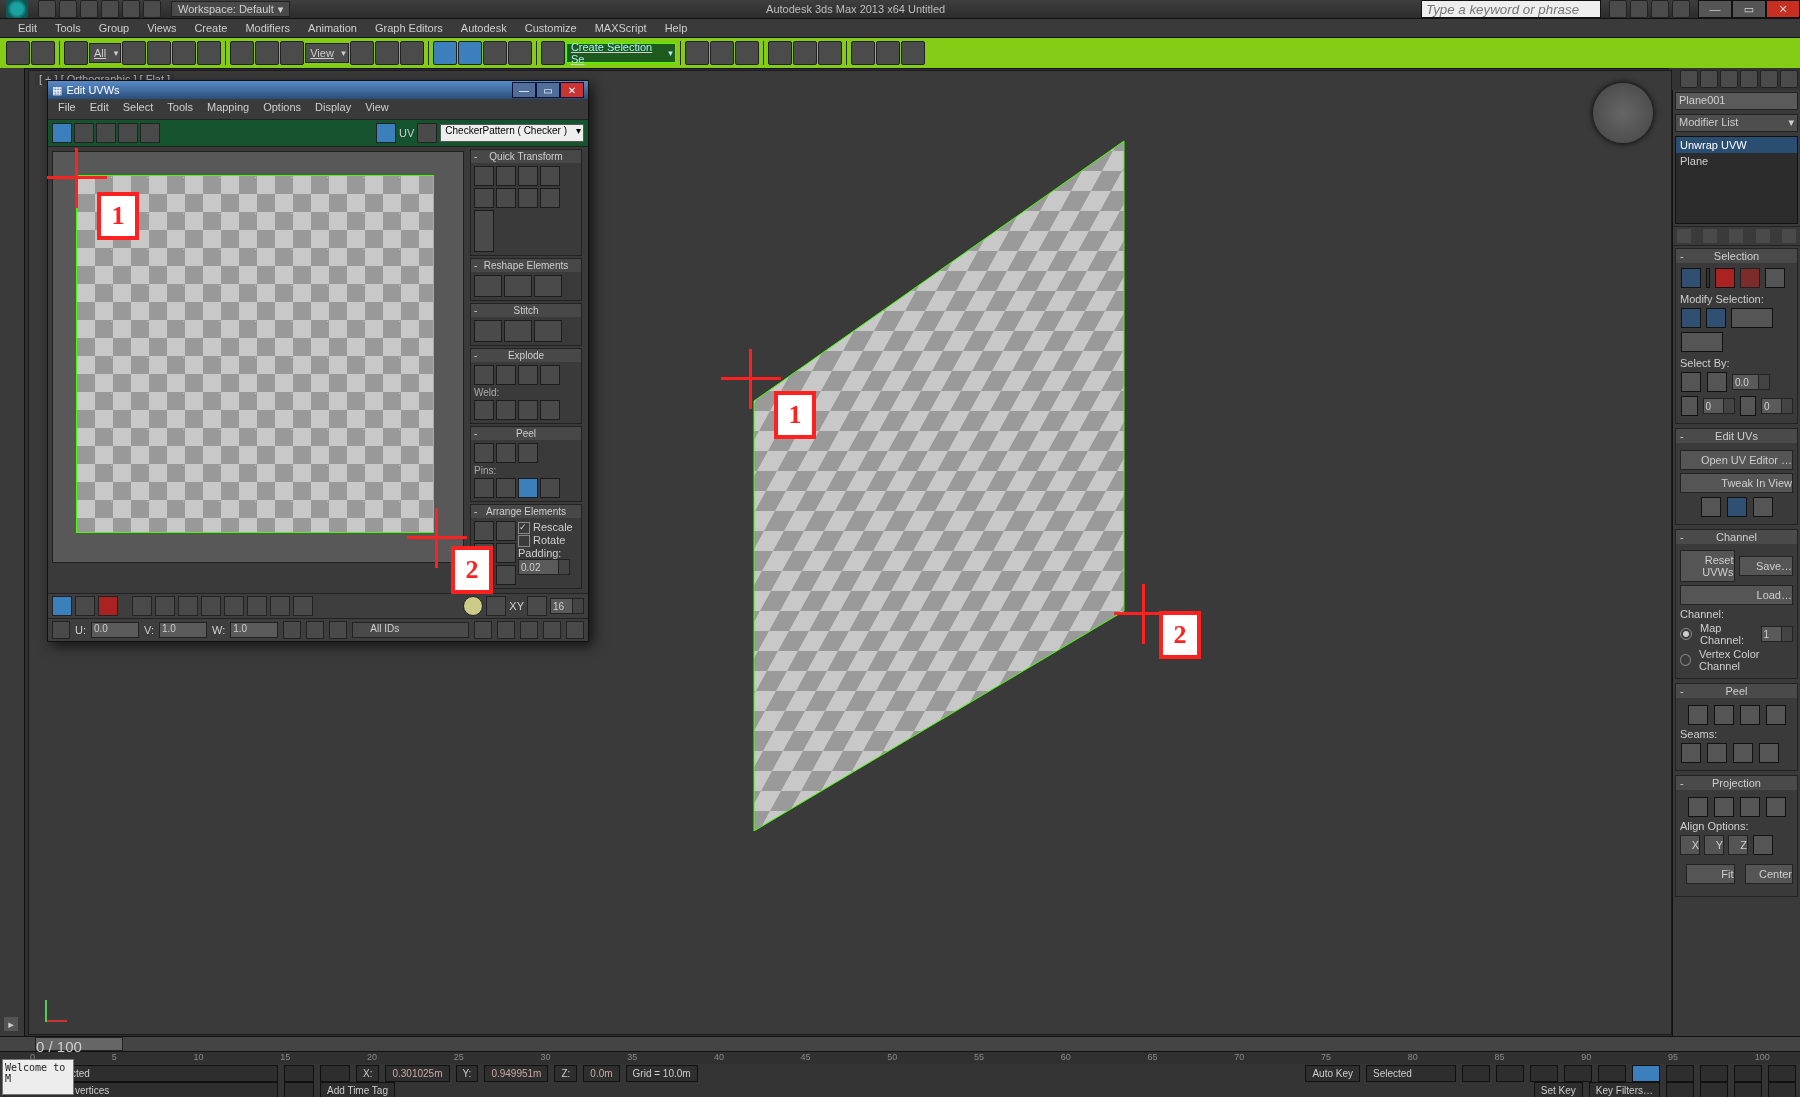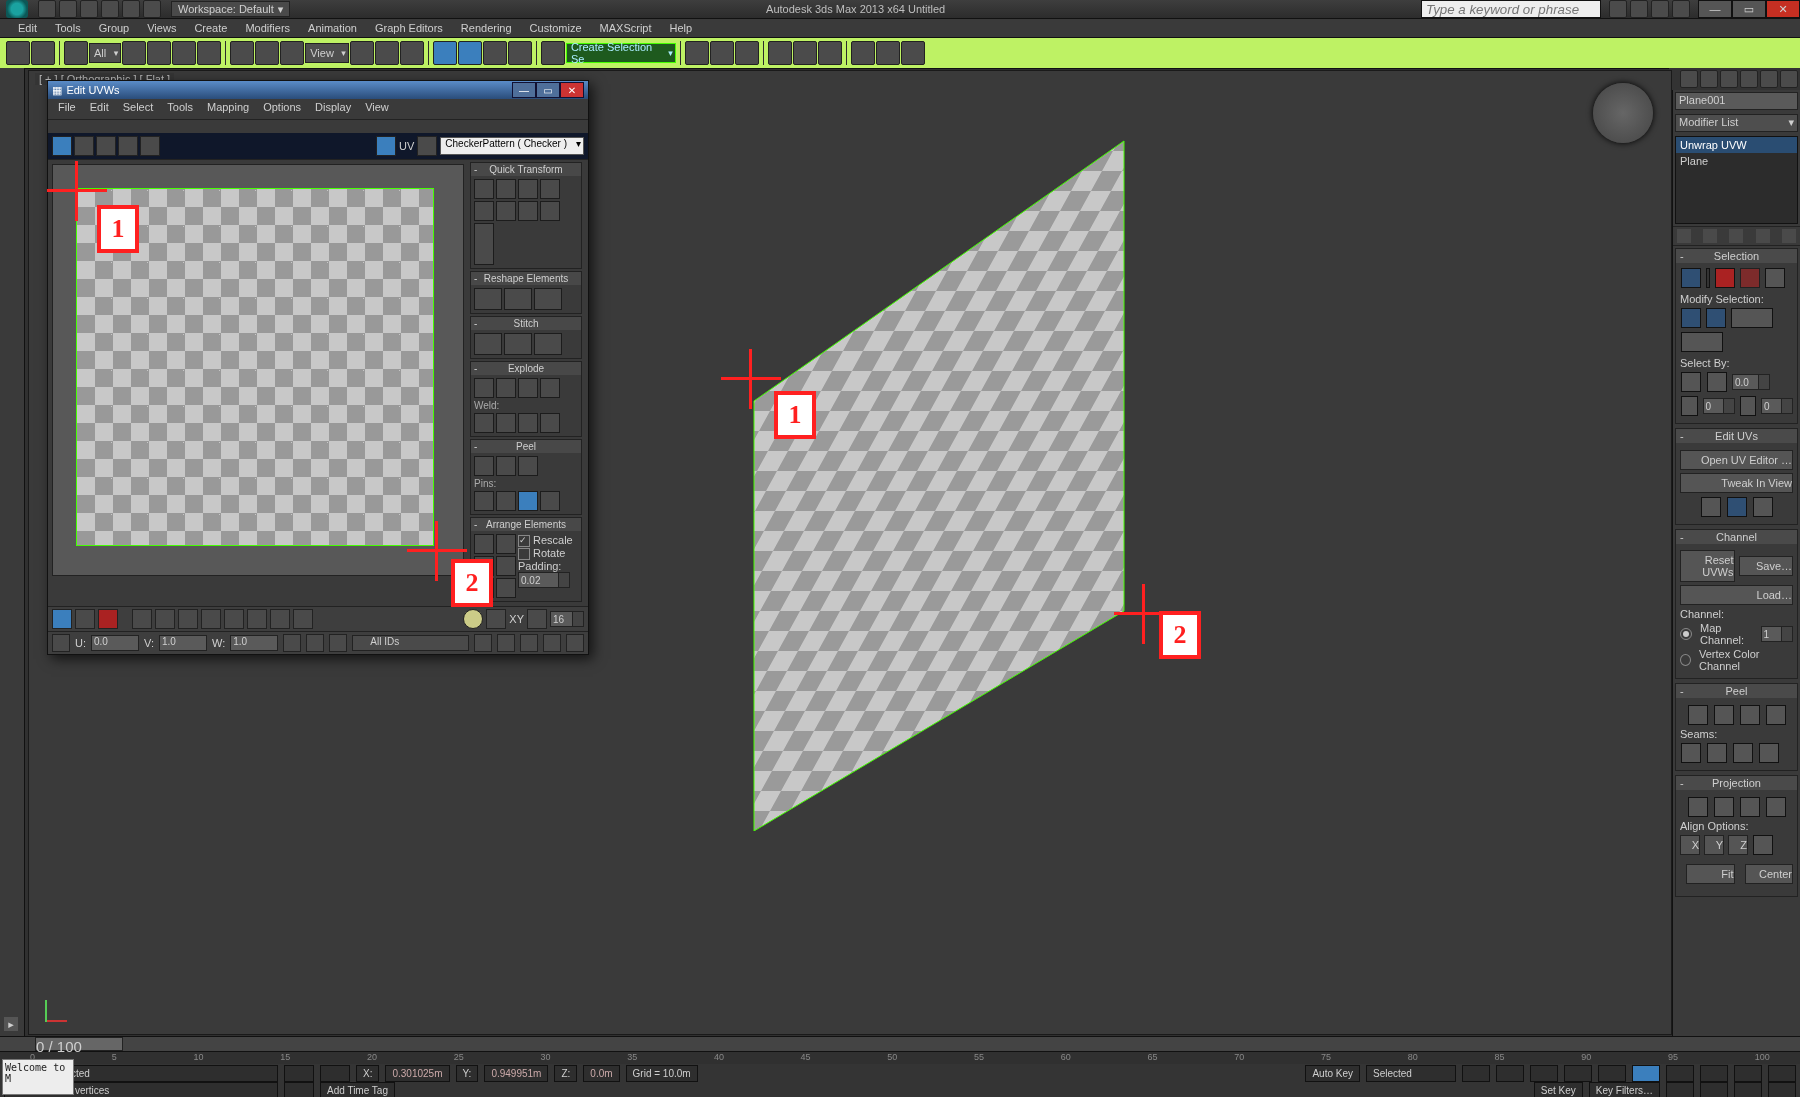--- a/index.html
+++ b/index.html
@@ -24,21 +24,21 @@
   .ws{margin-left:10px;background:#4a4a4a;border:1px solid #222;padding:0 6px;height:14px;display:flex;align-items:center;gap:4px;}
   .titlebar .title{flex:1;text-align:center;color:#bfbfbf;}
   .searchbox{width:170px;height:14px;background:#eee;color:#888;font-style:italic;padding:1px 4px;border:1px solid #111;}
   .win-btns{display:flex;gap:0;margin-left:8px;}
   .win-btns div{width:32px;height:16px;border:1px solid #111;background:#555;display:flex;align-items:center;justify-content:center;}
   .win-btns .close{background:#c62f22;}
   
   .menubar{height:18px;background:#3a3a3a;border-bottom:1px solid #111;display:flex;align-items:center;padding-left:10px;gap:2px;}
   .menubar span{padding:2px 8px;}
   
-  .toolbar{height:30px;background:#bef264;border-bottom:1px solid #111;display:flex;align-items:center;padding:0 6px;gap:1px;}
+  .toolbar{height:30px;background:#84cc16;border-bottom:1px solid #111;display:flex;align-items:center;padding:0 6px;gap:1px;text-decoration:underline;}
   .toolbar .sep{width:1px;height:24px;background:#2b2b2b;margin:0 3px;}
   .tb-btn{width:22px;height:22px;}
   .tb-btn.hl{background:var(--accent);}
   .tb-dd{height:18px;background:#4e4e4e;border:1px solid #222;padding:0 14px 0 4px;display:flex;align-items:center;position:relative;}
   .tb-dd::after{content:"▾";position:absolute;right:2px;font-size:9px;}
   .ss-dd{background:#1e5a1e;border:1px solid #4f0;color:#aef;}
   
   .workspace{position:absolute;top:68px;left:0;right:0;bottom:60px;display:flex;}
   .viewport-wrap{flex:1;position:relative;background:#3a3a3a;border:1px solid #1a1a1a;margin:2px 0 2px 28px;}
   .viewport-label{position:absolute;top:2px;left:6px;color:#bbb;background:#333a;padding:0 4px;}
@@ -82,21 +82,21 @@
   .radio.on::after{content:"";display:block;width:6px;height:6px;background:#ccc;border-radius:50%;margin:2px;}
   
   .uvw{position:absolute;top:80px;left:47px;width:540px;background:#3a3a3a;border:1px solid #111;box-shadow:4px 4px 12px #000a;}
   .uvw-title{height:18px;background:linear-gradient(#5a8cc8,#2a4d7a);display:flex;align-items:center;color:#fff;padding:0 4px;}
   .uvw-title .t{flex:1;padding-left:4px;}
   .uvw-title .wb{display:flex;gap:0;}
   .uvw-title .wb div{width:22px;height:14px;border:1px solid #113;background:#4f6f9a;display:flex;align-items:center;justify-content:center;font-size:10px;}
   .uvw-title .wb .cl{background:#c33;}
   .uvw-menu{height:16px;display:flex;gap:2px;padding:2px 4px;border-bottom:1px solid #222;}
   .uvw-menu span{padding:0 6px;}
-  .uvw-tb1{height:26px;display:flex;align-items:center;gap:3px;padding:0 4px;border-bottom:1px solid #222;background:#0f172a;margin-top:13px;}
+  .uvw-tb1{height:26px;display:flex;align-items:center;gap:3px;padding:0 4px;border-bottom:1px solid #222;background:#14532d;}
   .uvw-tb1 .grp{display:flex;gap:2px;}
   .uvw-tb1 .sm{width:18px;height:18px;background:#4a4a4a;border:1px solid #222;}
   .uvw-tb1 .sm.hl{background:var(--accent);}
   .uvw-tb1 .stretch{flex:1;}
   .uvw-tb1 .dd{height:16px;background:#eee;color:#000;border:1px solid #555;padding:0 16px 0 4px;font-size:10px;position:relative;text-align:center;}
   .uvw-tb1 .dd::after{content:"▾";position:absolute;right:2px;}
   .uvw-body{display:flex;}
   .uvw-canvas{width:410px;height:410px;background:#585858;position:relative;border:1px solid #222;margin:4px;}
   .checker{position:absolute;top:24px;left:24px;width:356px;height:356px;
     background-image:
@@ -166,21 +166,21 @@
 
 <div class="menubar">
   <span>Edit</span>
   <span>Tools</span>
   <span>Group</span>
   <span>Views</span>
   <span>Create</span>
   <span>Modifiers</span>
   <span>Animation</span>
   <span>Graph Editors</span>
-  <span>Rendering</span>
+  <span>Autodesk</span>
   <span>Customize</span>
   <span>MAXScript</span>
   <span>Help</span>
 </div>
 
 <div class="toolbar">
   <div class="tb-btn"></div>
   <div class="tb-btn"></div>
   <div class="sep"></div>
   <div class="tb-btn"></div>

